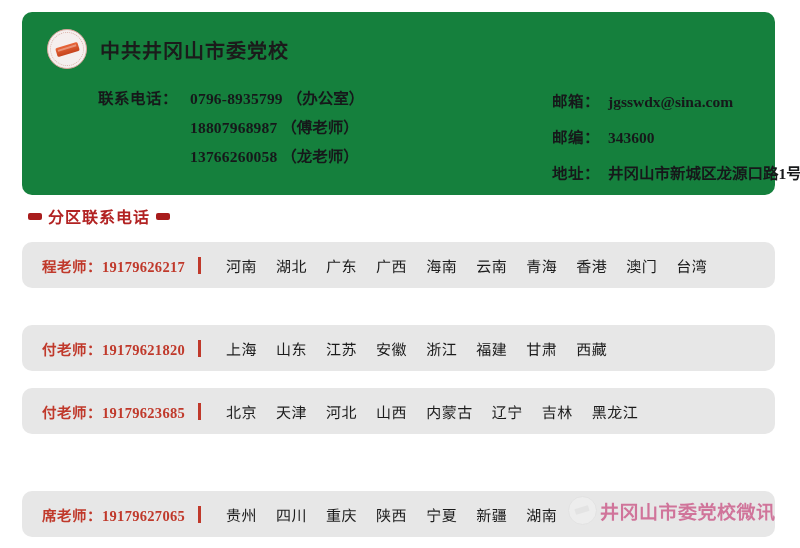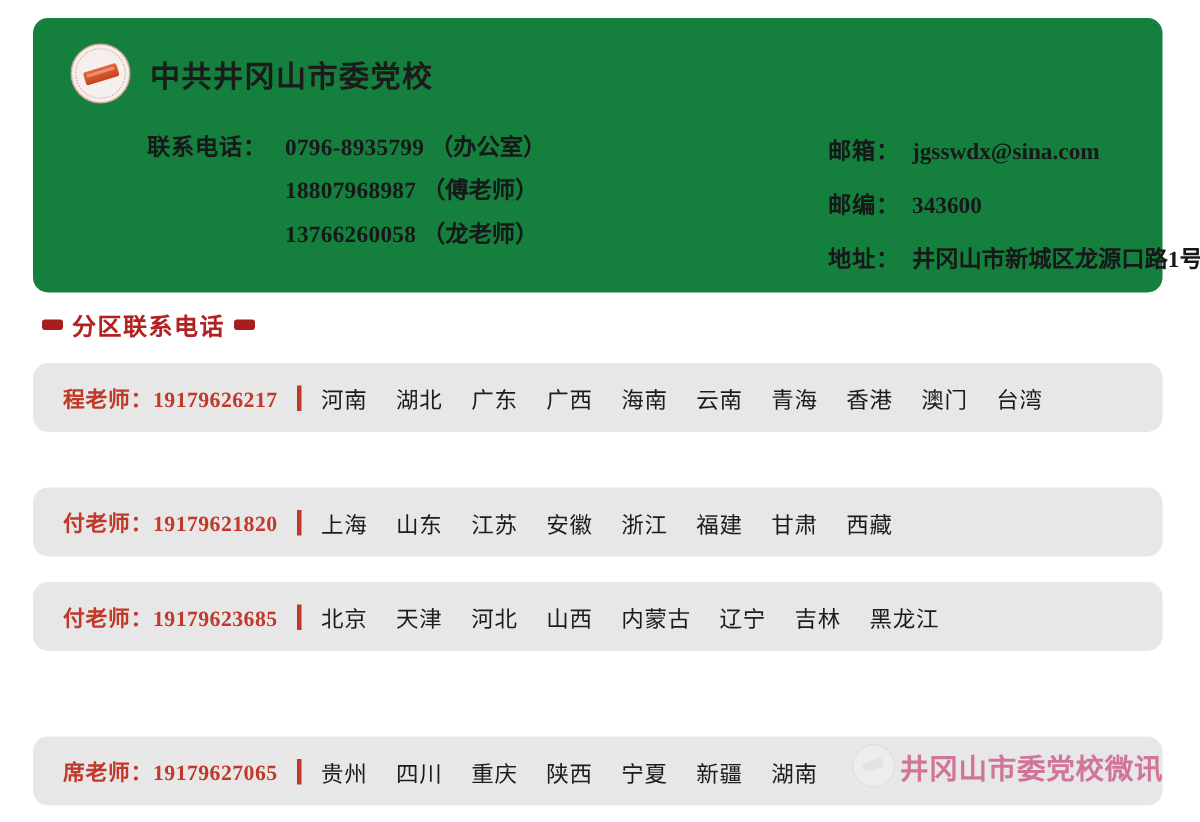--- a/index.html
+++ b/index.html
@@ -190,21 +190,21 @@
     display: flex;
     align-items: center;
     font-family: "DejaVu Sans", "Liberation Sans", sans-serif;
     font-size: 15px;
     color: #1c1c1c;
     white-space: nowrap;
     flex: 1 1 auto;
     overflow: hidden;
   }
   .prov { margin-right: 19px; letter-spacing: 0.5px; }
-  .prov:first-child { margin-left: 4px; }
+  .prov:first-child { margin-left: 16px; }
 
   
   .watermark {
     position: absolute;
     left: 568px;
     top: 496px;
     display: flex;
     align-items: center;
     opacity: 0.55;
     pointer-events: none;

